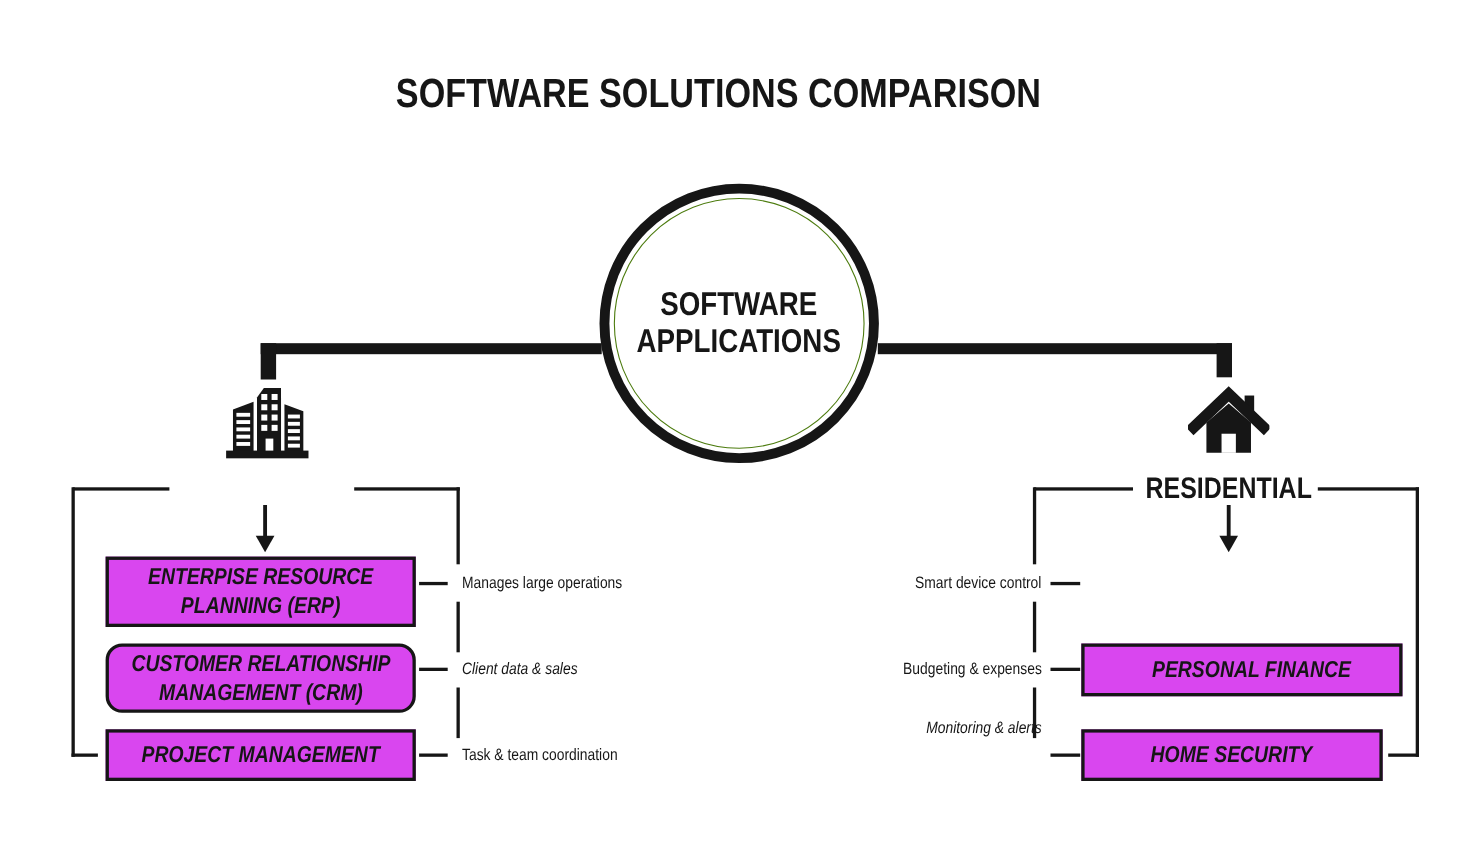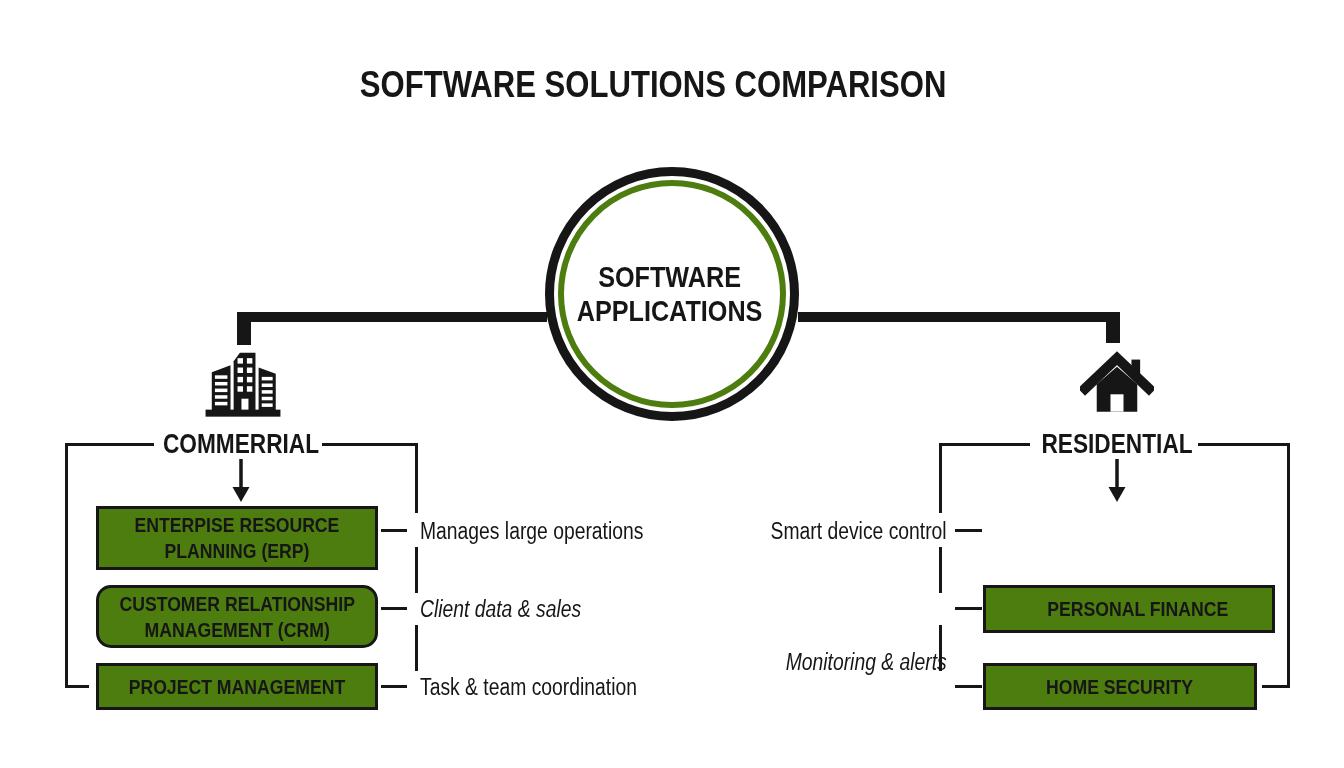--- a/index.html
+++ b/index.html
@@ -8,38 +8,38 @@
     font-family:"Liberation Sans","DejaVu Sans",sans-serif; color:#161616; overflow:hidden;
   }
   .title { position:absolute; top:64px; left:0; width:1306px; text-align:center;
            font-size:37px; font-weight:700; white-space:nowrap; }
   .cond-c { display:inline-block; transform:scaleX(0.84); transform-origin:50% 50%; white-space:nowrap; }
   .cond-l { display:inline-block; transform:scaleX(0.84); transform-origin:0% 50%; white-space:nowrap; }
   .cond-r { display:inline-block; transform:scaleX(0.84); transform-origin:100% 50%; white-space:nowrap; }
 
   .circle-outer { position:absolute; left:545px; top:167px; width:236px; height:236px;
                   border:9px solid #161616; border-radius:50%; background:#ffffff; }
-  .circle-inner { position:absolute; inset:4px; border:6px solid #4d7c0f; border-radius:50%;
-                  display:flex; align-items:center; justify-content:flex-end; }
+  .circle-inner { position:absolute; inset:4px; border:1px solid #4d7c0f; border-radius:50%;
+                  display:flex; align-items:center; justify-content:center; }
   .circle-text { text-align:center; font-weight:700; font-size:30px; line-height:34px; }
   .circle-text span { display:block; }
 
   .bar   { position:absolute; background:#161616; }
   .hline { position:absolute; height:3px; background:#161616; }
   .vline { position:absolute; width:3px;  background:#161616; }
 
   .branch-label { position:absolute; top:429px; width:200px; text-align:center;
                   font-size:27px; font-weight:700; }
 
-  .nbox { position:absolute; border:3px solid #161616; background:#4d7c0f;
-          display:flex; align-items:center; justify-content:center; }
+  .nbox { position:absolute; border:3px solid #161616; background:#d946ef;
+          display:flex; align-items:center; justify-content:center;font-style:italic; }
   .nbox-text { text-align:center; font-weight:700; font-size:21px; line-height:26px; }
   .nbox-text span { display:block; }
 
-  .desc { position:absolute; font-size:23px; height:26px; line-height:26px; }
+  .desc { position:absolute; font-size:15px; height:26px; line-height:26px; }
   .desc-left  { left:420px; width:250px; text-align:left; }
   .desc-right { left:697px; width:250px; text-align:right; }
 
   .icon, .arrow { position:absolute; }
 </style>
 </head>
 <body>
 
 <div class="canvas">
 
@@ -87,23 +87,20 @@
     <rect x="2" y="88" width="96" height="9" fill="#161616"></rect>
   </svg>
 
   <svg class="icon" style="left:1080px;top:348px;" width="74" height="68" viewBox="0 0 100 94">
     <rect x="70" y="16" width="12" height="24" fill="#161616"></rect>
     <polygon points="22,50 50,26 78,50 78,88 22,88" fill="#161616"></polygon>
     <polyline points="6,56 50,14 94,56" fill="none" stroke="#161616" stroke-width="14" stroke-linecap="square" stroke-linejoin="miter"></polyline>
     <rect x="41" y="64" width="18" height="24" fill="#ffffff"></rect>
   </svg>
 
-  <div class="branch-label" style="left:141px;">
-    <span class="cond-c">COMMERRIAL</span>
-  </div>
   <div class="branch-label" style="left:1017px;">
     <span class="cond-c">RESIDENTIAL</span>
   </div>
 
   <div class="hline" style="left:66px;top:443px;width:88px;"></div>
   <div class="hline" style="left:322px;top:443px;width:96px;"></div>
   <div class="hline" style="left:940px;top:443px;width:90px;"></div>
   <div class="hline" style="left:1198px;top:443px;width:92px;"></div>
 
   <div class="vline" style="left:65px;top:443px;height:245px;"></div>
@@ -170,17 +167,20 @@
   <div class="desc desc-left" style="top:596px;font-style:italic;">
     <span class="cond-l">Client data &amp; sales</span>
   </div>
   <div class="desc desc-left" style="top:674px;">
     <span class="cond-l">Task &amp; team coordination</span>
   </div>
 
   <div class="desc desc-right" style="top:518px;">
     <span class="cond-r">Smart device control</span>
   </div>
+  <div class="desc desc-right" style="top:596px;">
+    <span class="cond-r">Budgeting &amp; expenses</span>
+  </div>
   <div class="desc desc-right" style="top:649px;font-style:italic;">
     <span class="cond-r">Monitoring &amp; alerts</span>
   </div>
 
 </div>
 
 </body></html>

